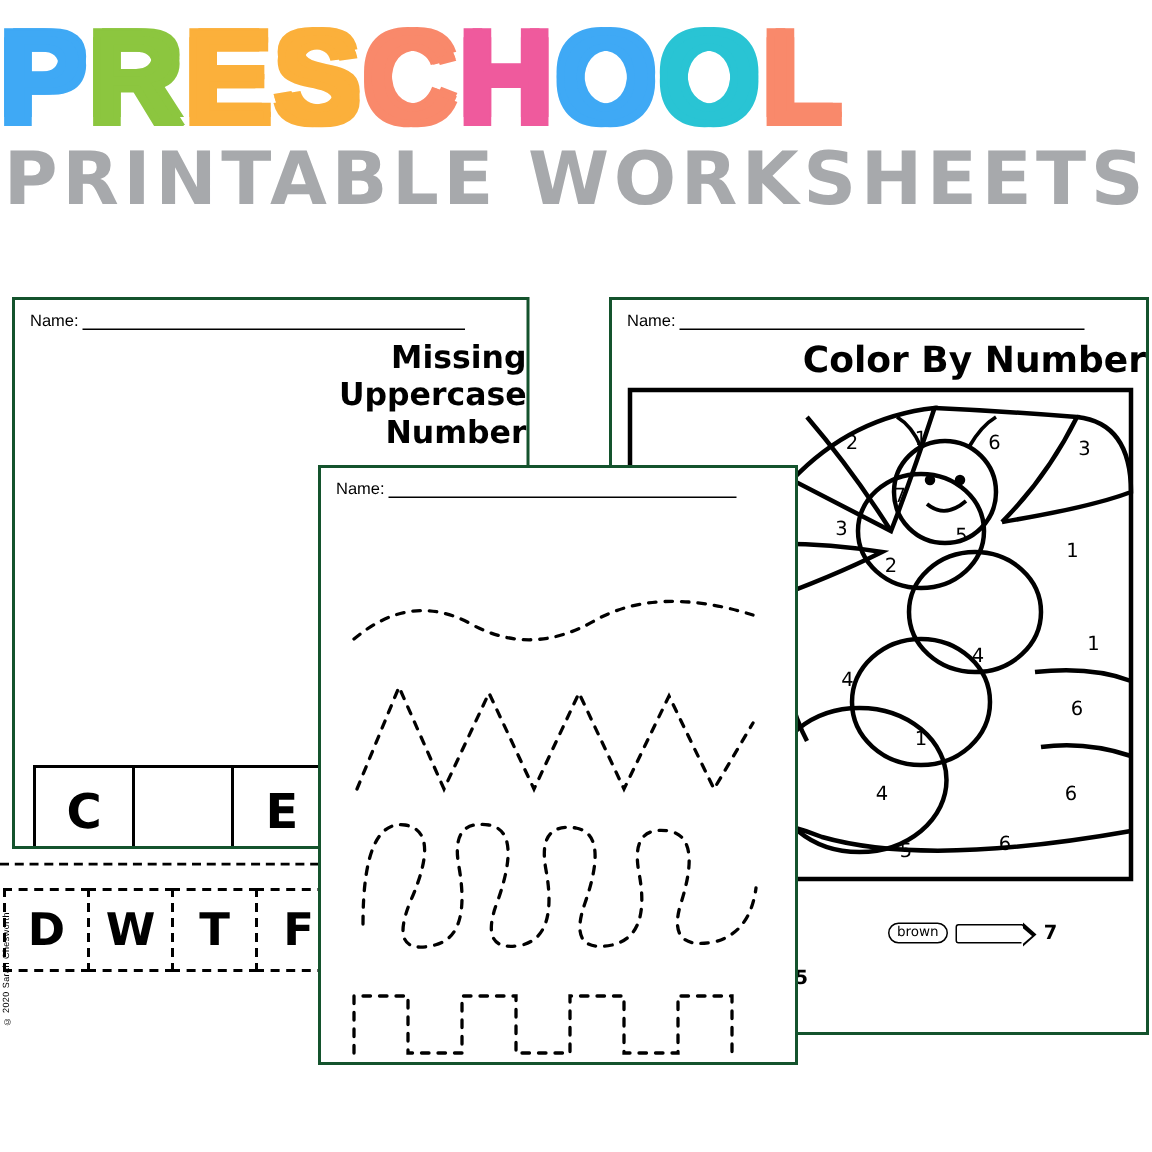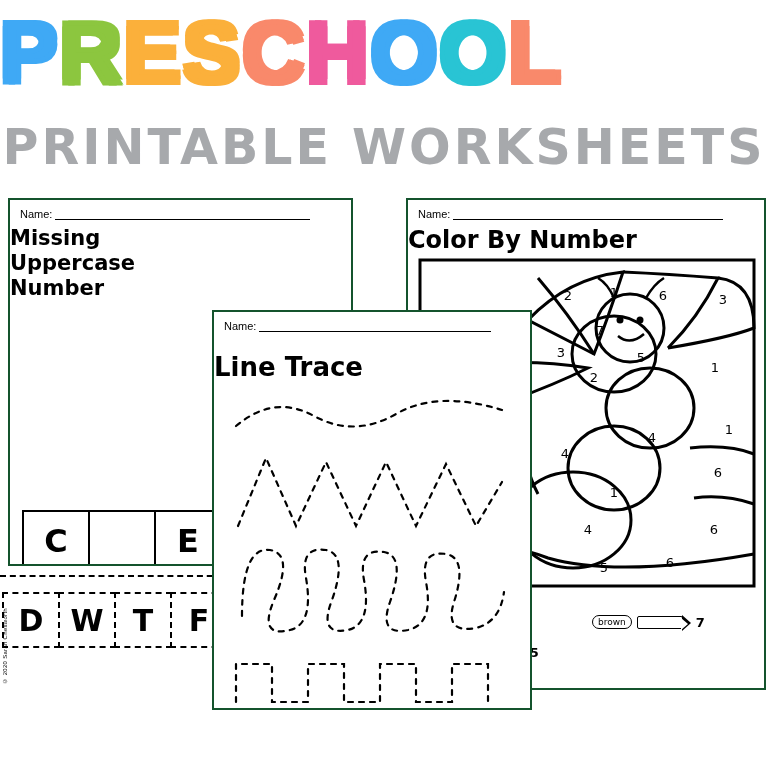--- a/index.html
+++ b/index.html
@@ -42,21 +42,21 @@
     -webkit-text-stroke-width: 4px;
     text-shadow:
       -3px -3px 0 currentColor,
        3px -3px 0 currentColor,
       -3px  3px 0 currentColor,
        3px  3px 0 currentColor;
   }
   #subtitle {
     position: absolute;
     left: 0;
-    top: 120px;
+    top: 92px;
     width: 768px;
     text-align: center;
     font-size: 49px;
     line-height: 56px;
     font-weight: bold;
     letter-spacing: 3px;
     color: #a7a9ac;
     font-family: "DejaVu Sans", sans-serif;
     white-space: nowrap;
   }
@@ -81,21 +81,21 @@
   }
   .sheet-name-row .nm { margin-right: 3px; }
   .sheet-name-row .rule {
     display: inline-block;
     border-bottom: 1.5px solid #000;
     height: 11px;
   }
   .sheet-title {
     position: absolute;
     width: 100%;
-    text-align: left;
+    text-align: right;
     font-weight: bold;
     font-family: "DejaVu Sans", sans-serif;
     color: #000;
   }
   .copyright {
     position: absolute;
     font-size: 6px;
     color: #000;
     writing-mode: vertical-rl;
     transform: rotate(180deg);
@@ -430,21 +430,20 @@
       </div>
     </div>
 </div>
 <div class="copyright" id="cbn-copyright">© 2020 Sarah Chesworth</div>
 
 <div class="sheet" id="sheet-linetrace">
   <div class="sheet-name-row">
     <span class="nm">Name:</span>
     <span class="rule" style="width:232px"></span>
   </div>
-  <div class="sheet-title" id="lt-title">Line Trace</div>
   <div id="lt-art">
     <svg viewBox="0 0 316 322" width="316" height="322">
 
       <path class="trace" d="M22 40 Q60 8 100 30 Q140 52 182 28 Q224 4 288 24"></path>
 
       <path class="trace" d="M24 140 L52 72 L82 140 L112 76 L142 140 L172 76 L202 140 L232 78 L262 140 L288 96"></path>
 
       <path class="trace" d="M28 230 Q28 160 56 164 Q80 168 60 214 Q44 252 76 244 Q100 238 92 192 Q86 160 112 164 Q134 168 118 214 Q104 250 134 244 Q158 238 150 194 Q144 162 170 166 Q192 170 176 216 Q164 250 194 244 Q220 238 212 196 Q206 164 232 168 Q254 172 240 216 Q230 248 262 242 Q286 236 290 206"></path>
 
       <path class="trace" d="M22 316 L22 278 L58 278 L58 316 L94 316 L94 278 L130 278 L130 316 L166 316 L166 278 L202 278 L202 316 L238 316 L238 278 L274 278 L274 316"></path>

